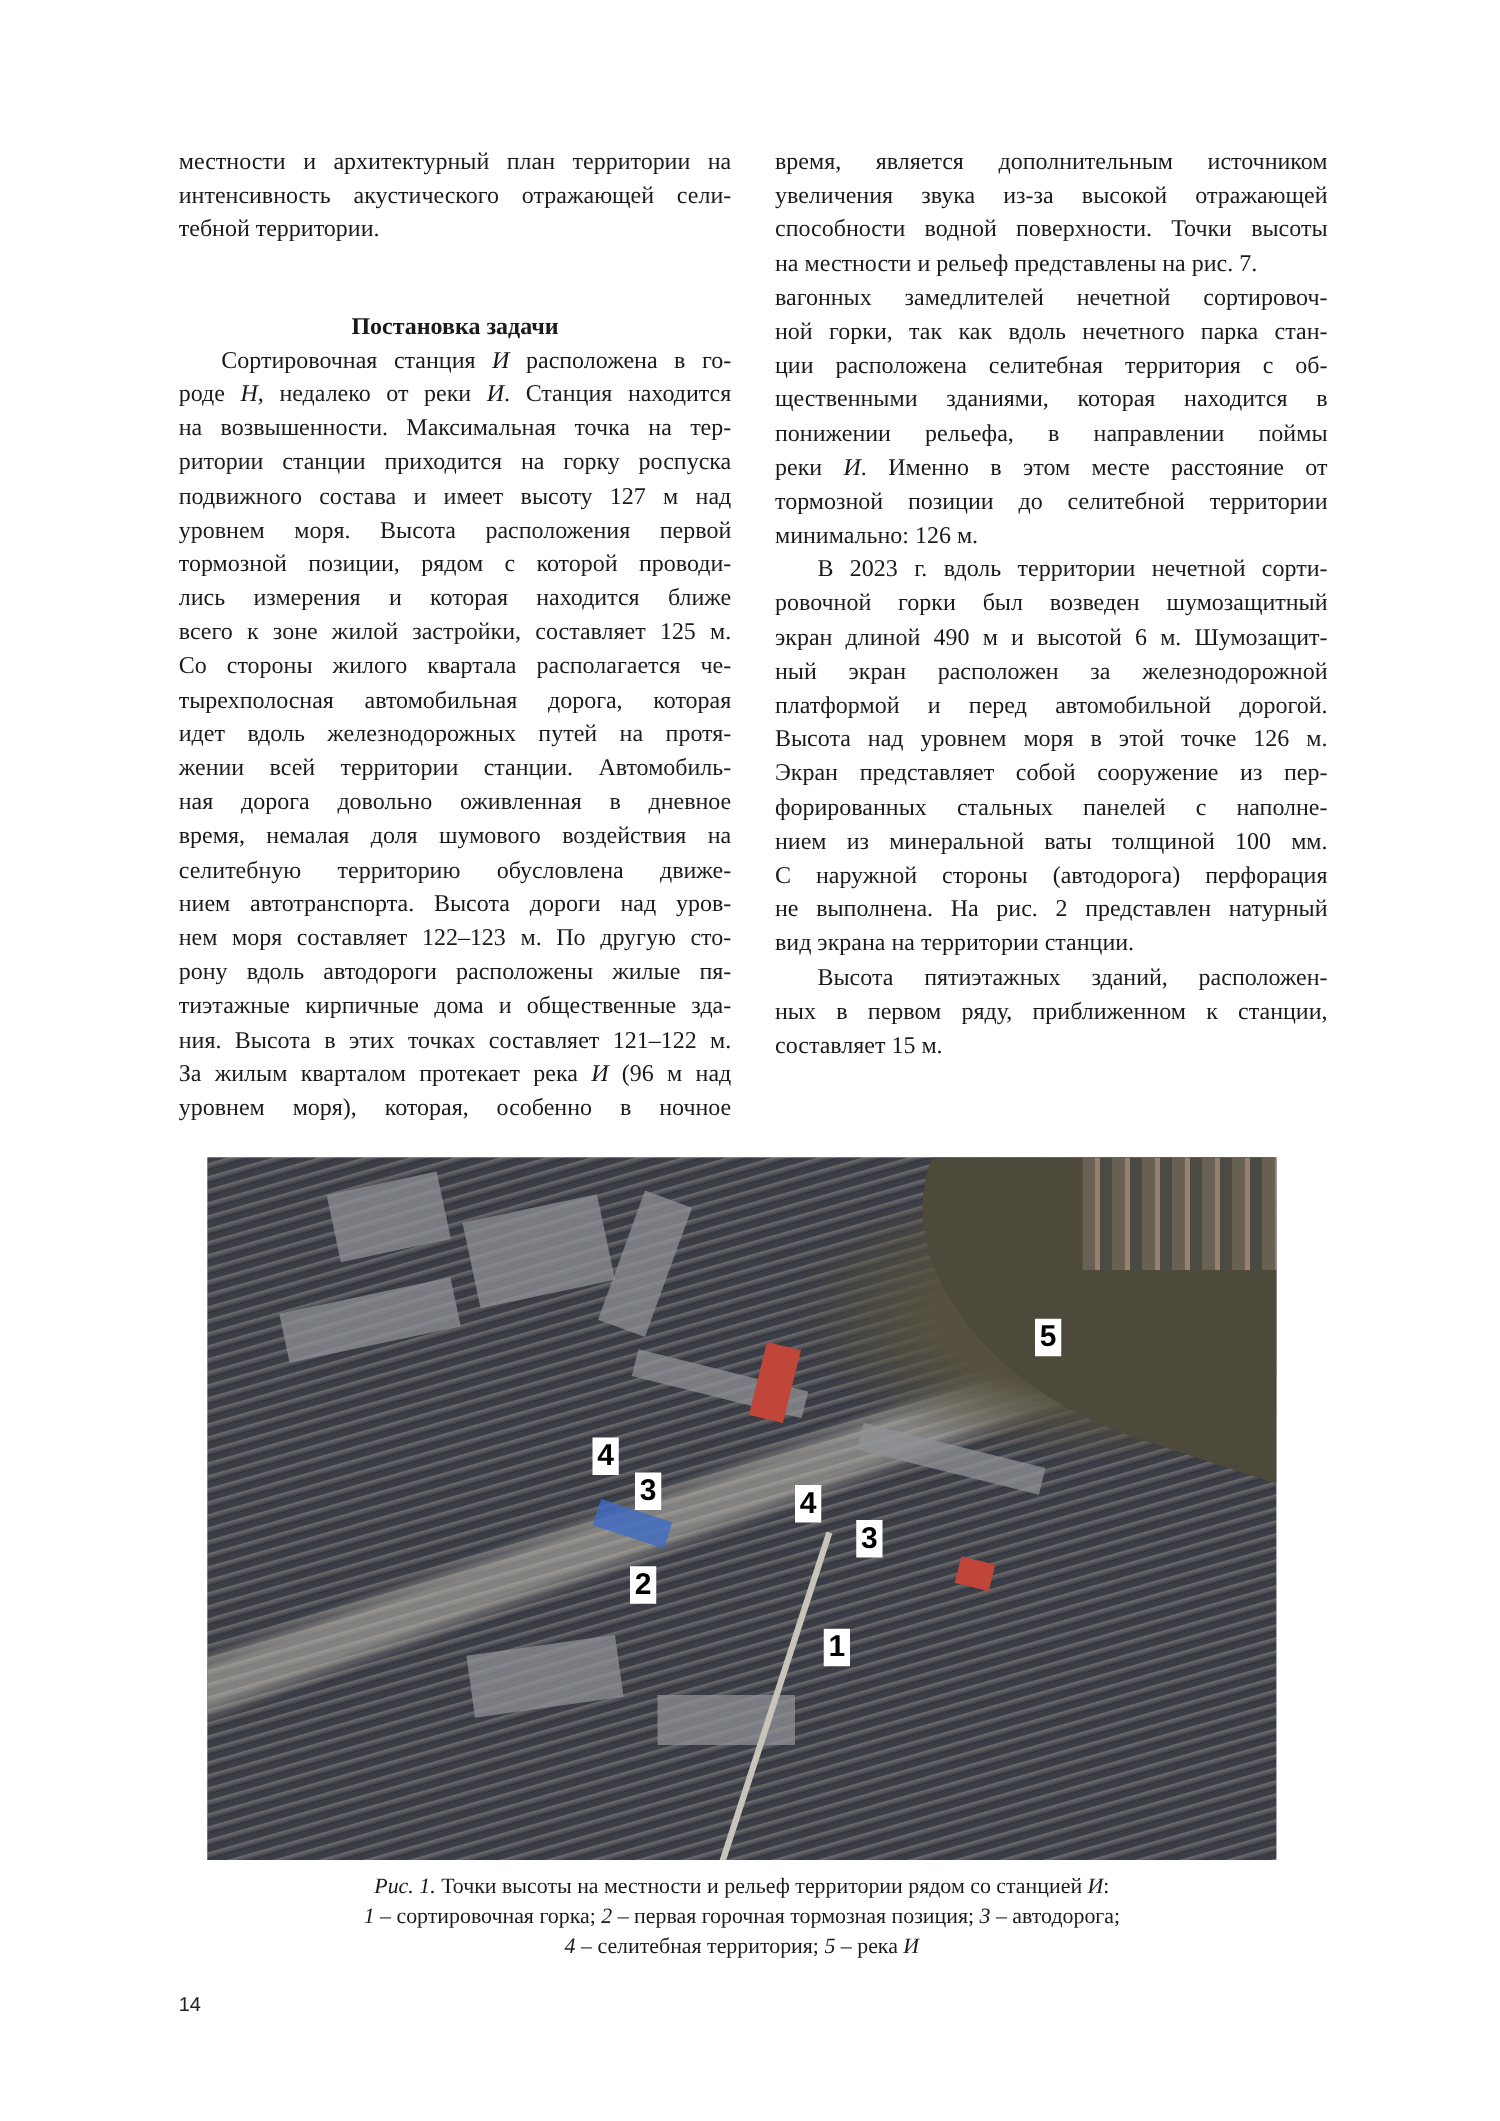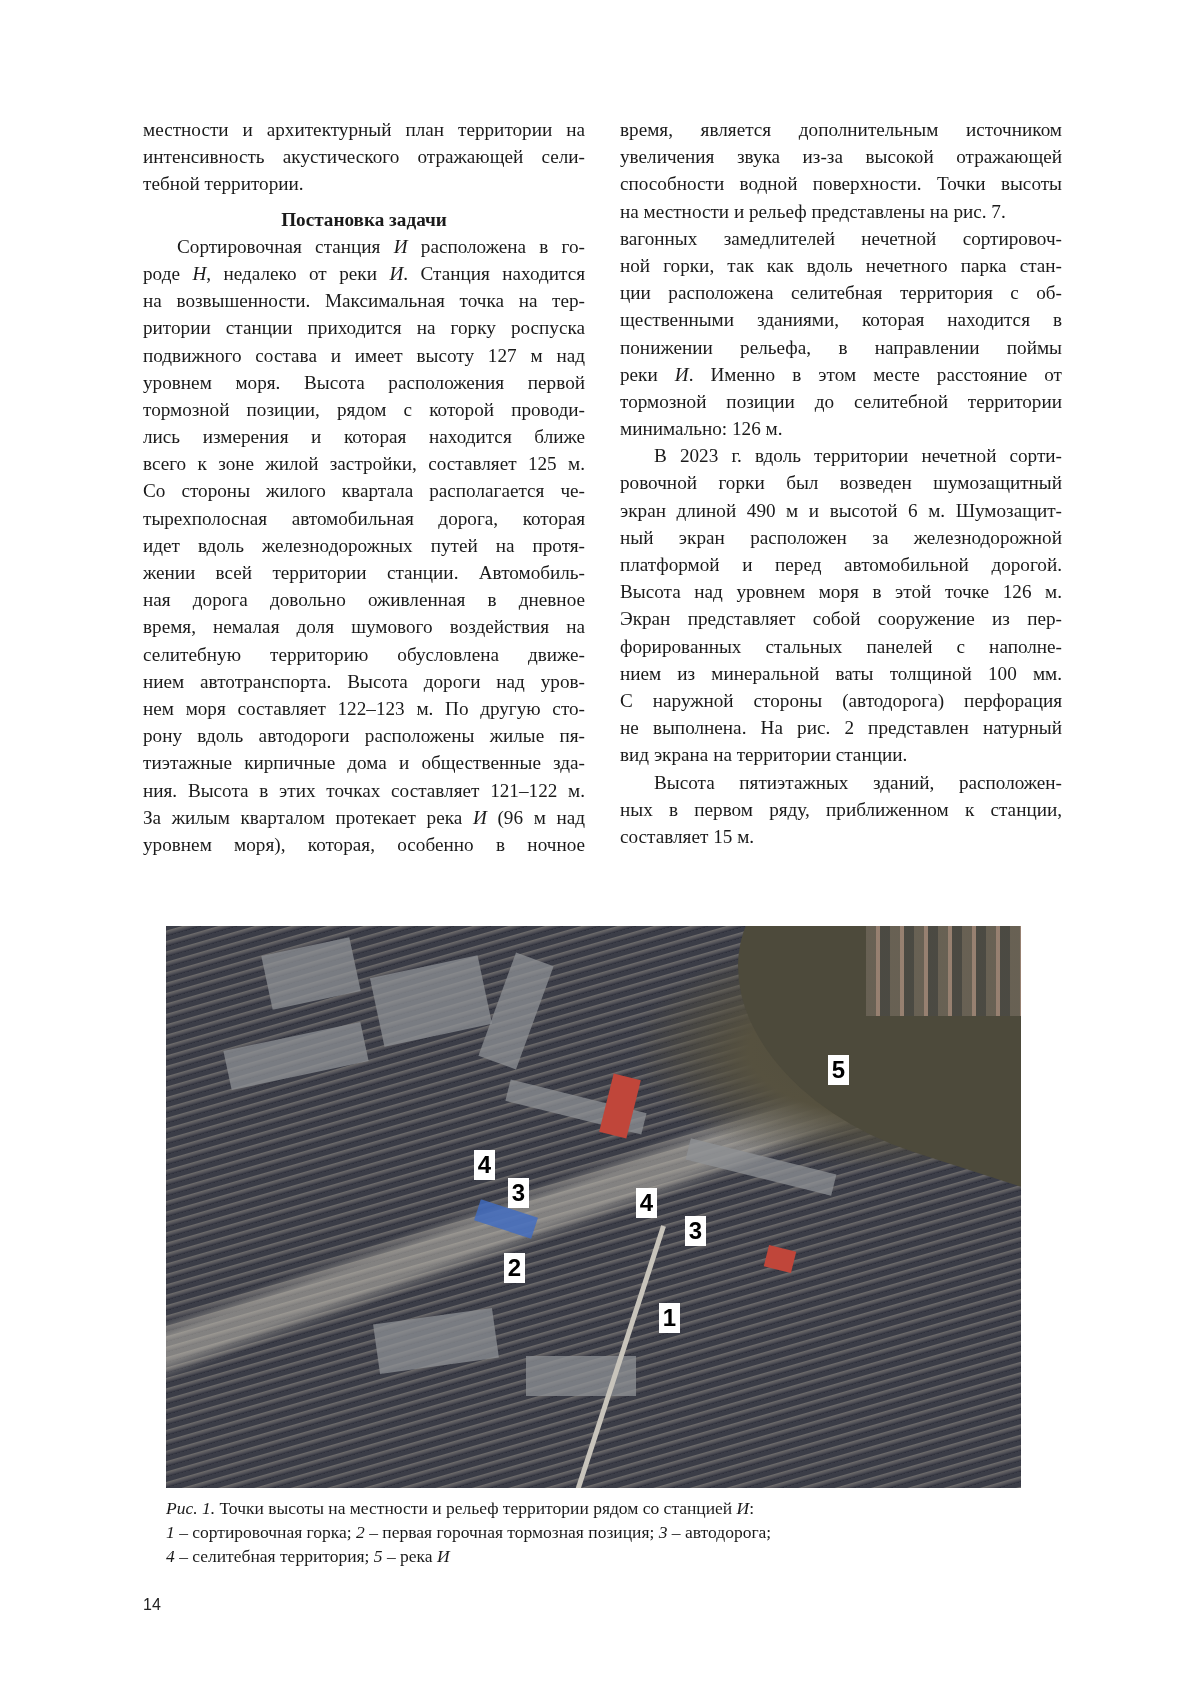--- a/index.html
+++ b/index.html
@@ -4,21 +4,21 @@
 <style>
   html, body { margin: 0; padding: 0; background: #ffffff; }
   body { width: 1200px; height: 1697px; position: relative; overflow: hidden;
          font-family: "Liberation Serif", "DejaVu Serif", serif; color: #1a1a1a; }
   .col { position: absolute; top: 116px; width: 442px; font-size: 19.2px; line-height: 27.2px; }
   .col.left { left: 143px; }
   .col.right { left: 620px; }
   .ln { display: block; white-space: nowrap; text-align: justify; text-align-last: justify; height: 27.2px; overflow: visible; }
   .ln.last { text-align-last: left; }
   .ln.ind { text-indent: 34px; }
-  .ln.center { text-align: center; text-align-last: center; font-weight: bold; }
+  .ln.center { text-align: center; text-align-last: center; font-weight: bold; margin-top: 42px; }
   .ln i { font-style: italic; }
 
   .figure { position: absolute; left: 166px; top: 926px; width: 855px; height: 562px; overflow: hidden;
     background:
       radial-gradient(ellipse 260px 120px at 85% 22%, #4f4c3e 0%, #56513f 55%, rgba(80,76,60,0) 100%),
       linear-gradient(160deg, rgba(0,0,0,0) 0%, rgba(0,0,0,0) 45%, rgba(190,186,176,0.55) 47%, rgba(190,186,176,0.55) 50%, rgba(0,0,0,0) 52%),
       repeating-linear-gradient(164deg, #3b3d47 0px, #3b3d47 4px, #6c6a6a 5px, #4a4a52 8px, #2d2f3a 10px),
       linear-gradient(180deg, #6f6e6a 0%, #7c7a73 35%, #54545a 60%, #3d3f48 100%);
   }
   .figure .blk { position: absolute; background: #8f9296; opacity: 0.75; }
@@ -26,21 +26,21 @@
     background: #4d4a3b; border-radius: 40% 10% 10% 60%; transform: rotate(18deg); }
   .figure .houses { position: absolute; left: 700px; top: 0; width: 160px; height: 90px;
     background: repeating-linear-gradient(90deg,#6d6558 0 10px,#a48a7a 10px 14px,#4b4a44 14px 24px); opacity: .85; }
   .figure .overpass { position: absolute; left: 495px; top: 300px; width: 5px; height: 300px; background: #c8c4bb; transform: rotate(18deg); transform-origin: top; }
   .figure .roof-red { position: absolute; background: #c0463a; }
   .figure .roof-blue { position: absolute; background: #3f6cc4; opacity: .8; }
   .marker { position: absolute; width: 21px; height: 30px; background: #ffffff; color: #000;
     font-family: "Liberation Sans", "DejaVu Sans", sans-serif; font-weight: bold; font-size: 24px;
     line-height: 30px; text-align: center; }
 
-  .caption { position: absolute; left: 166px; top: 1496px; width: 855px; 
+  .caption { position: absolute; left: 166px; top: 1496px; width: 855px; text-align: center;
     font-size: 17.5px; line-height: 24px; }
   .caption i { font-style: italic; }
   .page-num { position: absolute; left: 143px; top: 1596px; font-family: "Liberation Sans", "DejaVu Sans", sans-serif; font-size: 16px; color: #222; text-align: right; }
 </style>
 </head>
 <body>
 
 <div class="col left">
   <span class="ln">местности и архитектурный план территории на</span>
   <span class="ln">интенсивность акустического отражающей сели-</span>

